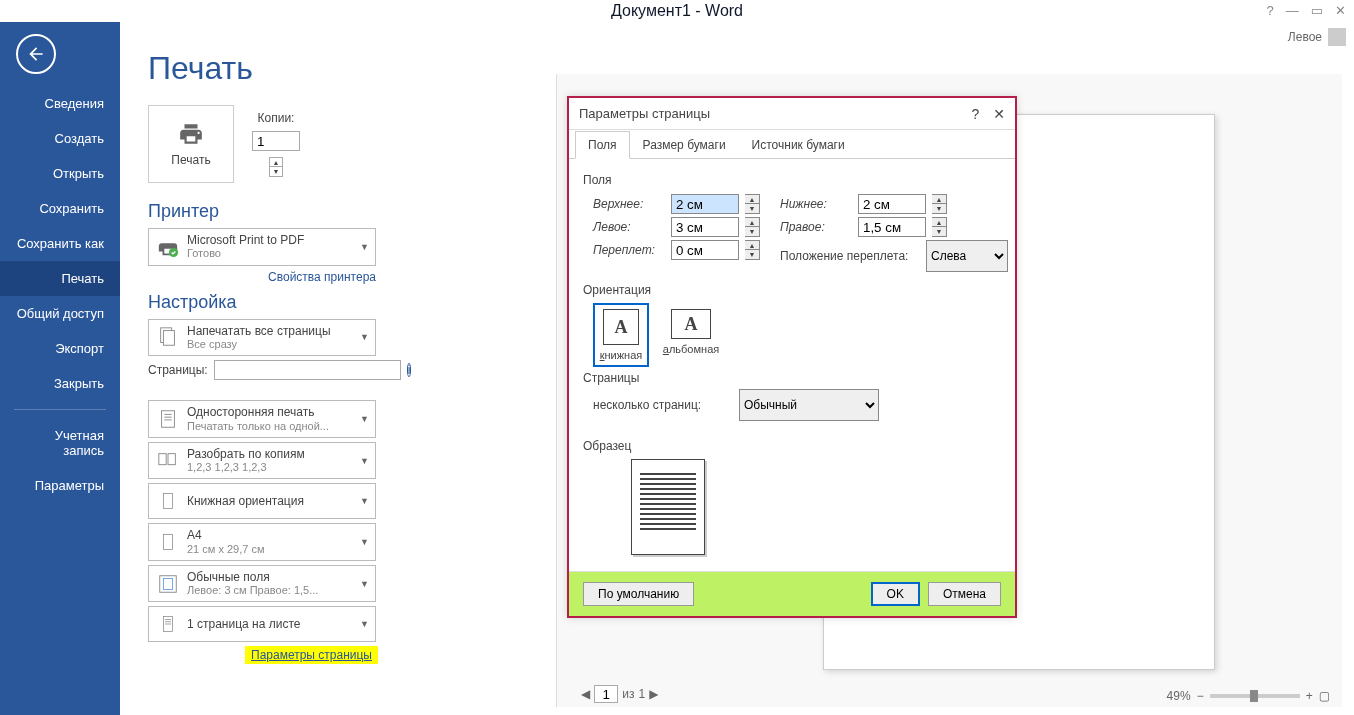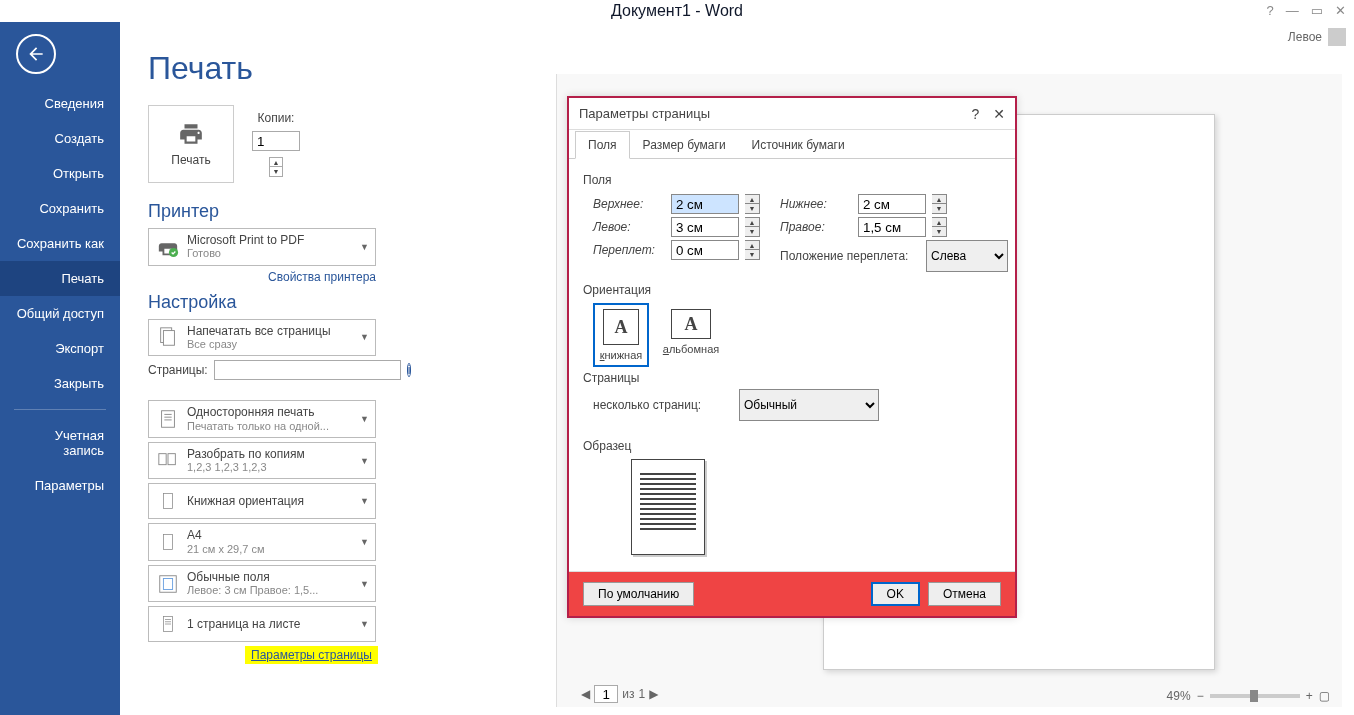--- a/index.html
+++ b/index.html
@@ -84,21 +84,21 @@
 .orientbtn { width: 56px; display: flex; flex-direction: column; align-items: center; gap: 4px; cursor: pointer; padding: 4px; border: 2px solid transparent; }
 .orientbtn.active { border: 2px solid #0066cc; }
 .orientbtn .pagei { width: 36px; height: 36px; border: 1px solid #444; display: flex; align-items: center; justify-content: center; font-family: serif; font-size: 18px; font-weight: bold; }
 .orientbtn.land .pagei { width: 40px; height: 30px; }
 .orientbtn .lbl { font-size: 11px; }
 .orientbtn .lbl u { text-decoration: underline; }
 
 .sample { width: 74px; height: 96px; border: 1px solid #444; box-shadow: 2px 2px 0 #ccc; padding: 10px 8px; margin: 6px 0 6px 48px; }
 .sample .line { height: 2px; background: #444; margin: 3px 0; }
 
-.dlgfoot { display: flex; padding: 10px 14px; border-top: 1px solid #ddd; gap: 8px; background: #ef4444; justify-content: center; }
+.dlgfoot { display: flex; padding: 10px 14px; border-top: 1px solid #ddd; gap: 8px; background: #bef264; justify-content: center; }
 .dlgfoot button { height: 24px; padding: 0 14px; border: 1px solid #999; background: #eee; font-size: 12px; cursor: pointer; }
 .dlgfoot button.primary { border: 2px solid #0066cc; }
 .dlgfoot .spacer { flex: 1; }
 </style>
 </head>
 <body>
 
 <div class="titlebar">
   <span class="title">Документ1 - Word</span>
   <div class="controls">

